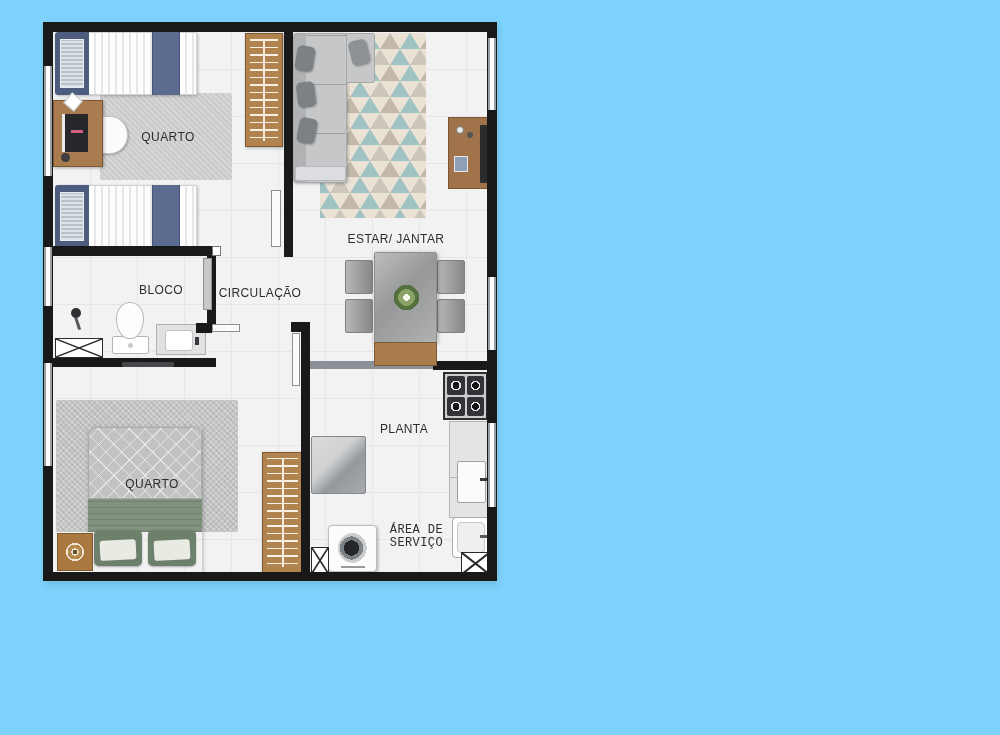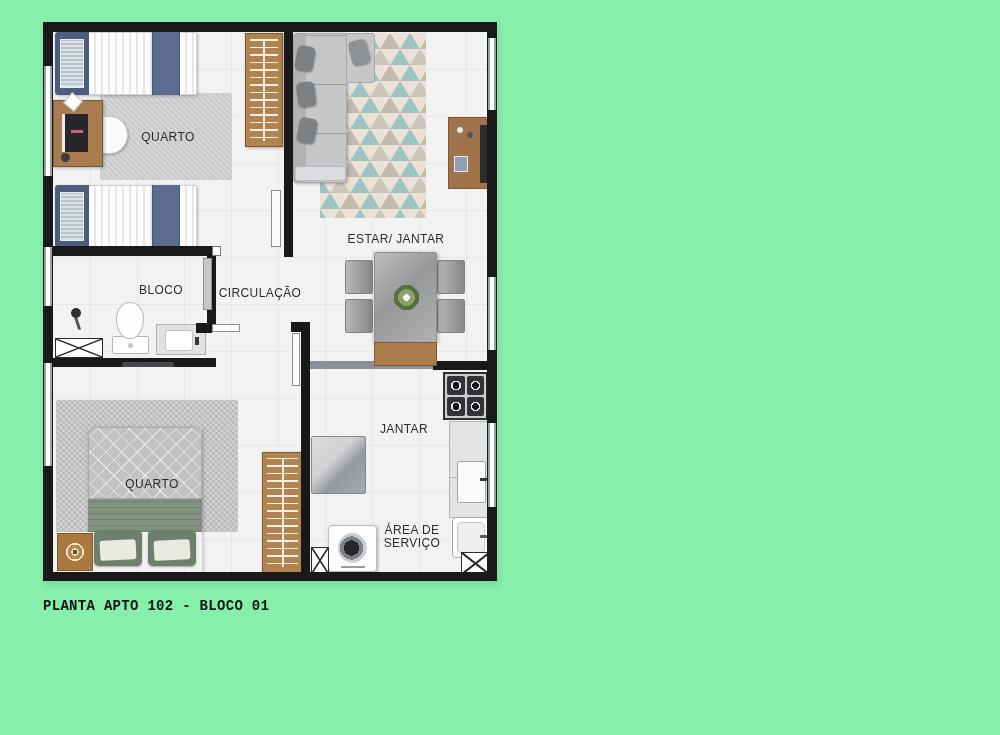--- a/index.html
+++ b/index.html
@@ -1,18 +1,18 @@
 <!DOCTYPE html>
 <html><head>
 <meta charset="utf-8">
 <style>
   * { margin:0; padding:0; box-sizing:border-box; }
   html,body { width:1000px; height:735px; background:#ffffff; overflow:hidden;
               font-family:"Liberation Sans", sans-serif; }
-  .page { position:relative; width:1000px; height:735px; background:#86efac; }
+  .page { position:relative; width:1000px; height:735px; background:#7dd3fc; }
   .abs { position:absolute; }
 
   
   .floor { left:43px; top:22px; width:453px; height:559px; background:#f2f2f3;
            background-image:
              linear-gradient(#e6e6e9 1px, transparent 1px),
              linear-gradient(90deg, #e6e6e9 1px, transparent 1px);
            background-size:47px 47px; box-shadow:2px 3px 8px rgba(0,0,0,.12); z-index:0; }
 
   
@@ -166,21 +166,21 @@
               background:radial-gradient(circle at 45% 50%, #25272a 0 34%, #7d8286 34% 52%,
                          #caccce 52% 68%, transparent 68%); }
   .washer b { position:absolute; left:12px; bottom:3px; width:24px; height:2px; background:#9a9a9a; }
   .fridge { left:311px; top:436px; width:55px; height:58px; z-index:5;
             background:linear-gradient(135deg,#dadcde 0%,#cfd1d3 40%,#96999c 62%,#a8abae 100%);
             border:1px solid #85888b; border-radius:2px; }
 
   
   .rlabel { z-index:50; font-size:12px; color:#2d2d2d; letter-spacing:.4px; white-space:nowrap;
             transform:translateX(-50%); font-weight:400; }
-  .rlabel.wrap { white-space:normal; width:62px; text-align:center; line-height:13px; }
+  .rlabel.wrap { white-space:normal; width:62px; text-align:right; line-height:13px;font-family:Liberation Mono, monospace; }
   .caption1 { left:43px; top:598px; font-family:"Liberation Mono", monospace; font-weight:bold;
               font-size:14px; letter-spacing:.3px; color:#141414; z-index:50; }
   .caption2 { left:43px; top:635px; font-family:"Liberation Mono", monospace; font-weight:bold;
               font-size:19px; letter-spacing:.5px; color:#141414; z-index:50; }
 </style>
 </head>
 <body>
 
 <div class="page">
 
@@ -338,18 +338,17 @@
   <div class="abs leaf" style="left:271px; top:190px; width:10px; height:57px;"></div>
   <div class="abs leaf gray" style="left:203px; top:258px; width:9px; height:52px;"></div>
   <div class="abs leaf" style="left:212px; top:324px; width:28px; height:8px;"></div>
   <div class="abs leaf" style="left:292px; top:333px; width:8px; height:53px;"></div>
 
   <div class="abs rlabel" style="left:168px; top:130px;">QUARTO</div>
   <div class="abs rlabel" style="left:396px; top:232px;">ESTAR/ JANTAR</div>
   <div class="abs rlabel" style="left:161px; top:283px;">BLOCO</div>
   <div class="abs rlabel" style="left:260px; top:286px;">CIRCULAÇÃO</div>
   <div class="abs rlabel" style="left:152px; top:477px;">QUARTO</div>
-  <div class="abs rlabel" style="left:404px; top:422px;">JANTAR</div>
+  <div class="abs rlabel" style="left:404px; top:422px;">PLANTA</div>
   <div class="abs rlabel wrap" style="left:412px; top:524px;">ÁREA DE SERVIÇO</div>
 
-  <div class="abs caption1">PLANTA APTO 102 - BLOCO 01</div>
 
 </div>
 
 </body></html>

